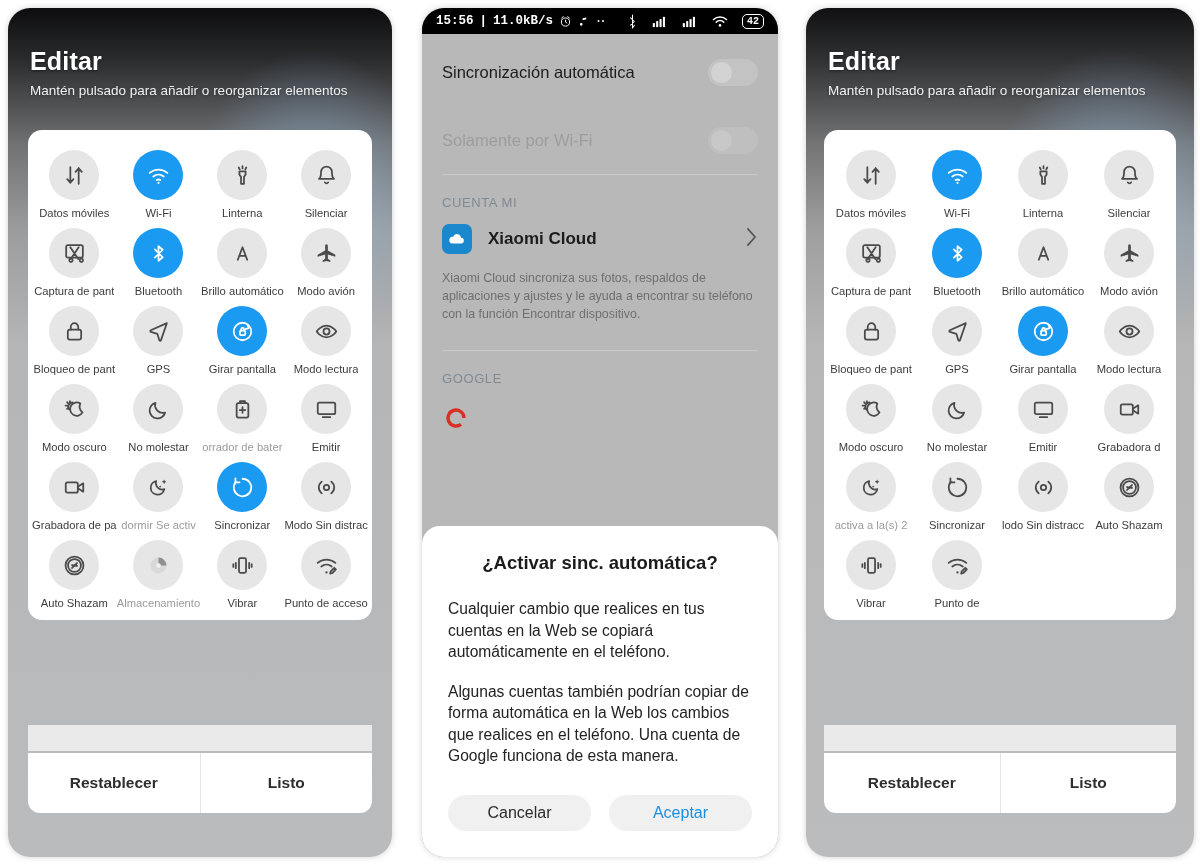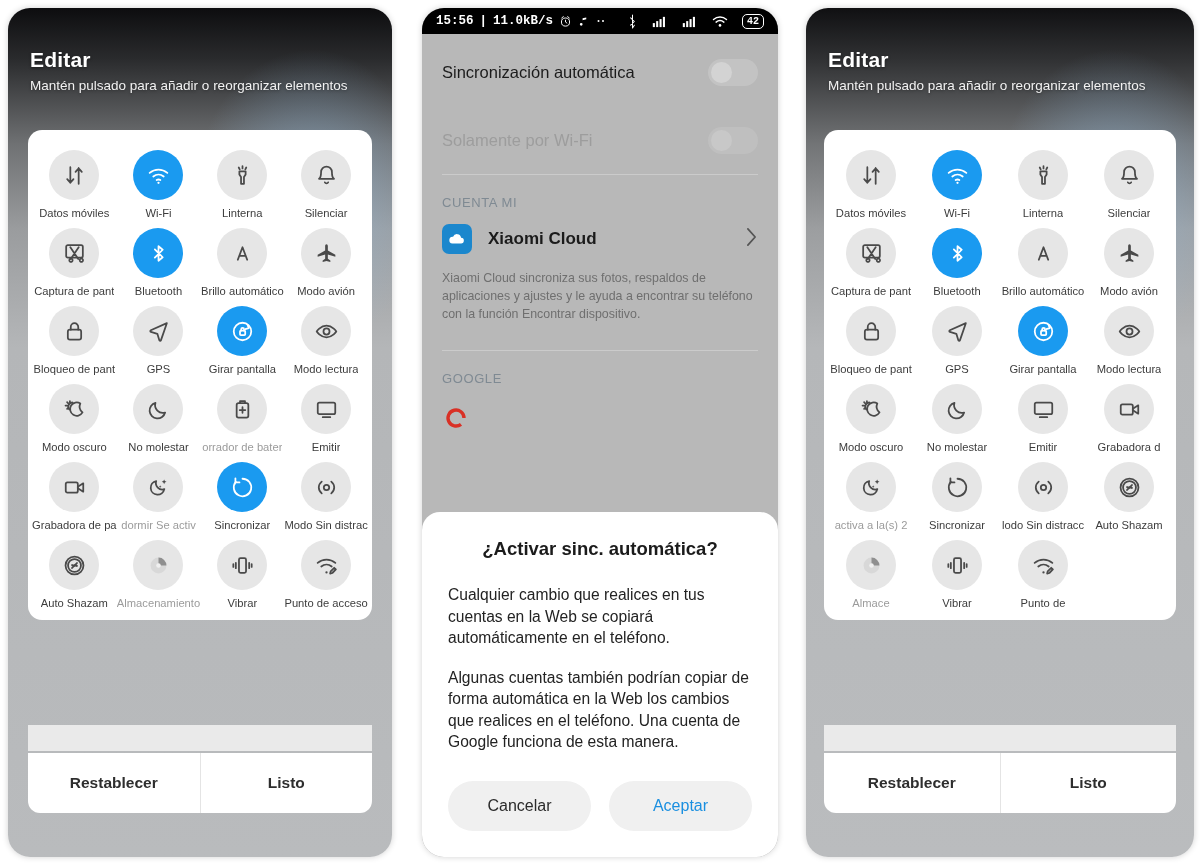--- a/index.html
+++ b/index.html
@@ -30,21 +30,21 @@
   .p2 .phone{left:22px;top:8px;width:356px;height:849px;background:#b8b8b8;}
 
   
   .haze{position:absolute;right:-40px;top:40px;width:240px;height:300px;
     background:radial-gradient(ellipse at center,rgba(150,190,225,.55) 0%,rgba(160,190,220,0) 70%);
     pointer-events:none;}
 
   
   .edit-head{position:absolute;left:0;right:0;top:40px;padding:0 22px;}
   .edit-title{
-    font-size:21px;font-weight:bold;color:#ffffff;letter-spacing:.2px;
+    font-size:25px;font-weight:bold;color:#ffffff;letter-spacing:.2px;
     text-shadow:0 1px 3px rgba(0,0,0,.45);line-height:1.1;
   }
   .edit-sub{
     margin-top:7px;font-size:13.5px;color:#f2f2f2;
     text-shadow:0 1px 3px rgba(0,0,0,.35);
   }
 
   
   .tile-card{
     position:absolute;left:20px;right:20px;top:122px;
@@ -127,21 +127,21 @@
   .dialog{
     position:absolute;left:0;right:0;bottom:0;background:#ffffff;
     border-radius:18px 18px 0 0;padding:26px 26px 26px 26px;box-sizing:border-box;
   }
   .dlg-title{text-align:center;font-size:18.5px;font-weight:bold;color:#1b1b1b;}
   .dlg-body{margin-top:24px;font-size:15.6px;line-height:1.38;color:#232323;}
   .dlg-body p{margin:0 0 18px 0;}
   .dlg-body p:last-child{margin-bottom:0;}
   .dlg-actions{display:flex;gap:18px;margin-top:28px;}
   .dlg-btn{
-    flex:1;height:50px;border-radius:25px;background:#f0f0f0;
+    flex:1;height:36px;border-radius:25px;background:#f0f0f0;
     display:flex;align-items:center;justify-content:center;
     font-size:16px;color:#2b2b2b;
   }
   .dlg-btn.primary{color:#1a8fe0;}
 </style>
 </head>
 <body>
 
 <div class="stage">
 
@@ -684,30 +684,20 @@
             <div class="tile">
               <div class="bubble">
                 <svg viewBox="0 0 24 24">
                   <circle cx="12" cy="12" r="8.6"></circle>
                   <circle cx="12" cy="12" r="6.2"></circle>
                   <path d="M9.6 14.4c1.1-1.7 3.4-3.2 4.8-1.9M14.4 9.6c-1.1 1.7-3.4 3.2-4.8 1.9"></path>
                 </svg>
               </div>
               <div class="tlabel">Auto Shazam</div>
             </div>
-            <div class="tile fade">
-              <div class="bubble">
-                <svg viewBox="0 0 24 24">
-                  <circle cx="12" cy="12" r="7.6" fill="#d8d8d8" stroke="none"></circle>
-                  <path d="M12 4.4A7.6 7.6 0 0 1 19.6 12H12z" fill="#8f8f8f" stroke="none"></path>
-                  <circle cx="12" cy="12" r="2.2" fill="#f0f0f0" stroke="none"></circle>
-                </svg>
-              </div>
-              <div class="tlabel">Almace</div>
-            </div>
             <div class="tile">
               <div class="bubble">
                 <svg viewBox="0 0 24 24">
                   <rect x="8.6" y="5" width="6.8" height="14" rx="1.5"></rect>
                   <path d="M5.6 9.4v5.2M3.2 10.6v2.8M18.4 9.4v5.2M20.8 10.6v2.8"></path>
                 </svg>
               </div>
               <div class="tlabel">Vibrar</div>
             </div>
             <div class="tile">

